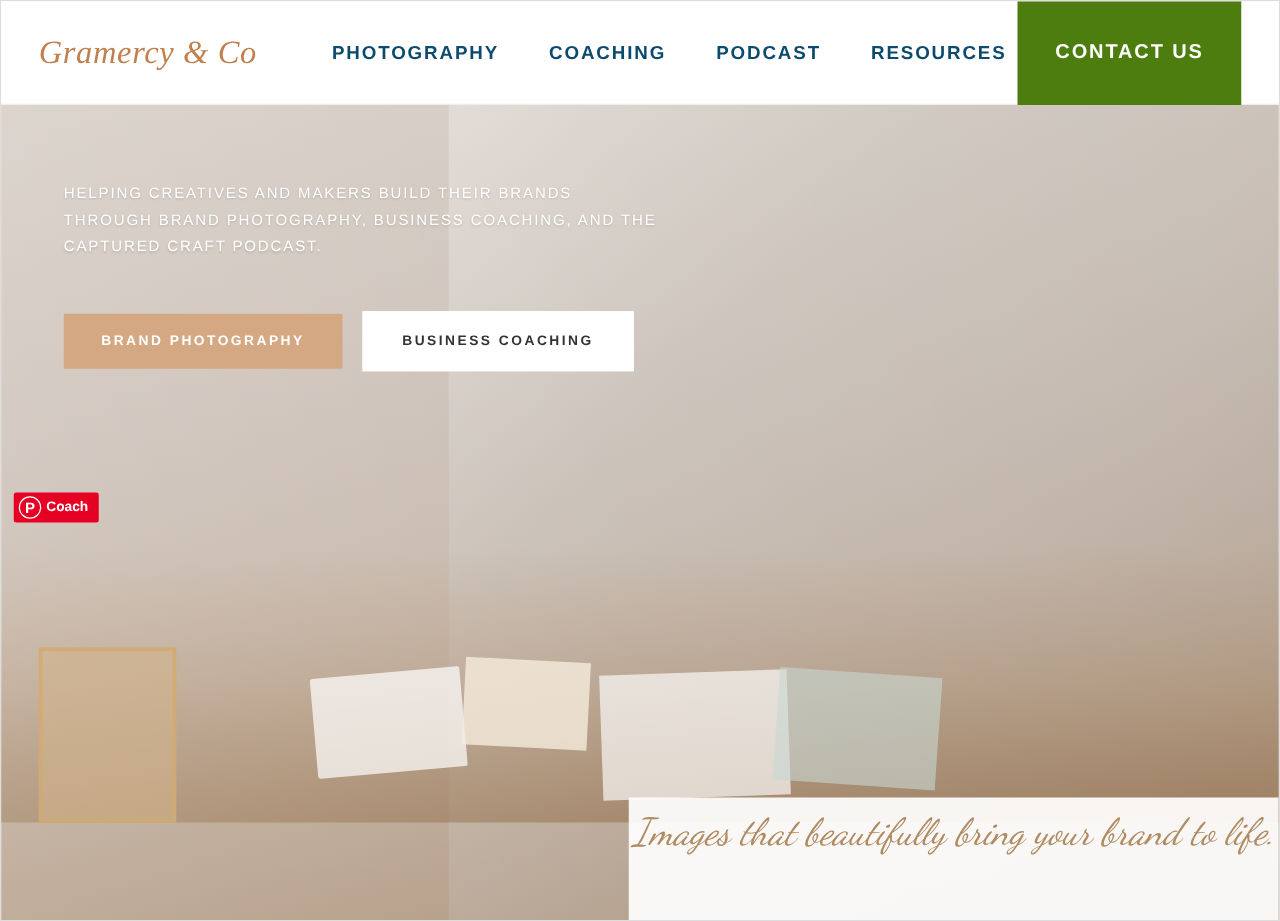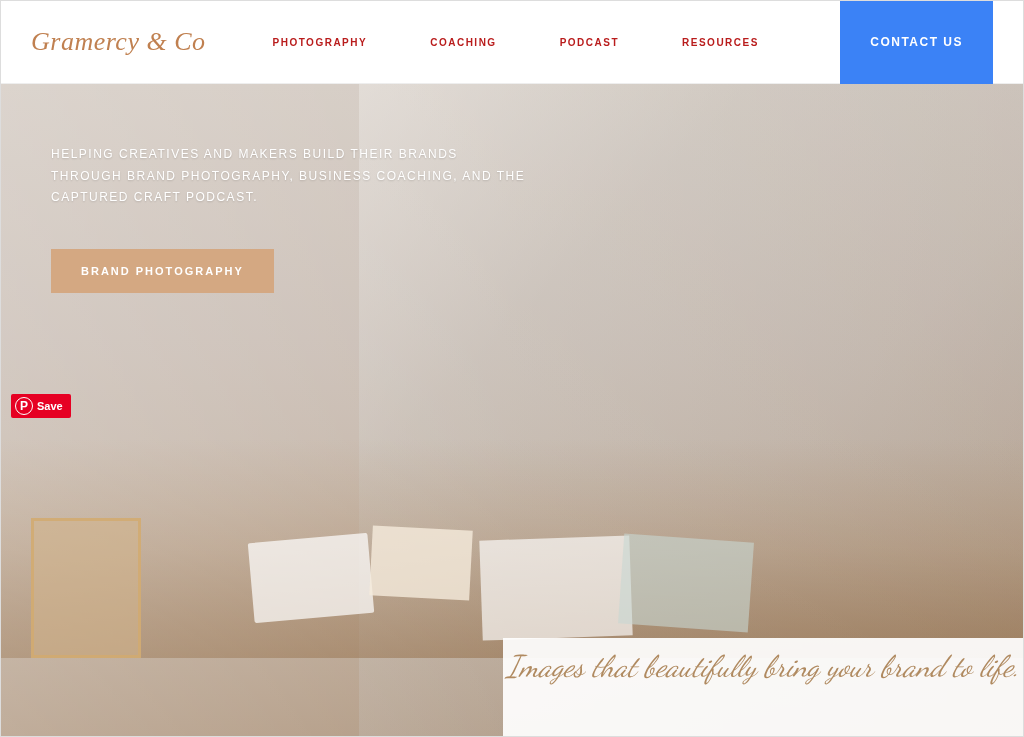--- a/index.html
+++ b/index.html
@@ -26,49 +26,48 @@
     }
 
     .logo {
       font-family: 'Georgia', serif;
       font-size: 26px;
       color: #c08050;
       font-style: italic;
       font-weight: normal;
       letter-spacing: 0.5px;
       flex-shrink: 0;
-      margin-right: 44px;
+      margin-right: 60px;
     }
 
     .nav {
       display: flex;
       align-items: center;
       gap: 40px;
       flex: 1;
     }
 
     .nav-item {
       font-family: Arial, sans-serif;
-      font-size: 10px;
+      font-size: 15px;
       font-weight: 700;
       letter-spacing: 1.5px;
-      color: #b91c1c;
+      color: #0c4a6e;
       text-transform: uppercase;
       cursor: pointer;
       text-decoration: none;
-      margin-left: 23px;
     }
 
     .contact-btn {
       font-family: Arial, sans-serif;
-      font-size: 12px;
+      font-size: 16px;
       font-weight: 700;
       letter-spacing: 1.5px;
       text-transform: uppercase;
-      background: #3b82f6;
+      background: #4d7c0f;
       color: #fff;
       padding: 0 30px;
       height: 83px;
       border: none;
       cursor: pointer;
       display: flex;
       align-items: center;
       justify-content: center;
       margin-left: auto;
     }
@@ -318,27 +317,28 @@
   <div class="hero-overlay"></div>
 
   <div class="paper1"></div>
   <div class="paper2"></div>
   <div class="paper3"></div>
   <div class="paper4"></div>
   <div class="frame1"></div>
 
   <div class="pinterest-save">
     <span class="pinterest-p">P</span>
-    <span>Save</span>
+    <span>Coach</span>
   </div>
 
   <div class="hero-content">
     <p class="hero-subtitle">HELPING CREATIVES AND MAKERS BUILD THEIR BRANDS THROUGH BRAND PHOTOGRAPHY, BUSINESS COACHING, AND THE CAPTURED CRAFT PODCAST.</p>
 
     <div class="hero-buttons">
       <button class="btn-brand-photo">BRAND PHOTOGRAPHY</button>
+      <button class="btn-business-coaching">BUSINESS COACHING</button>
     </div>
   </div>
 
   <div class="hero-script-area">
     <span class="hero-script-text">Images that beautifully bring your brand to life.</span>
   </div>
 </section>
 
 </body></html>

